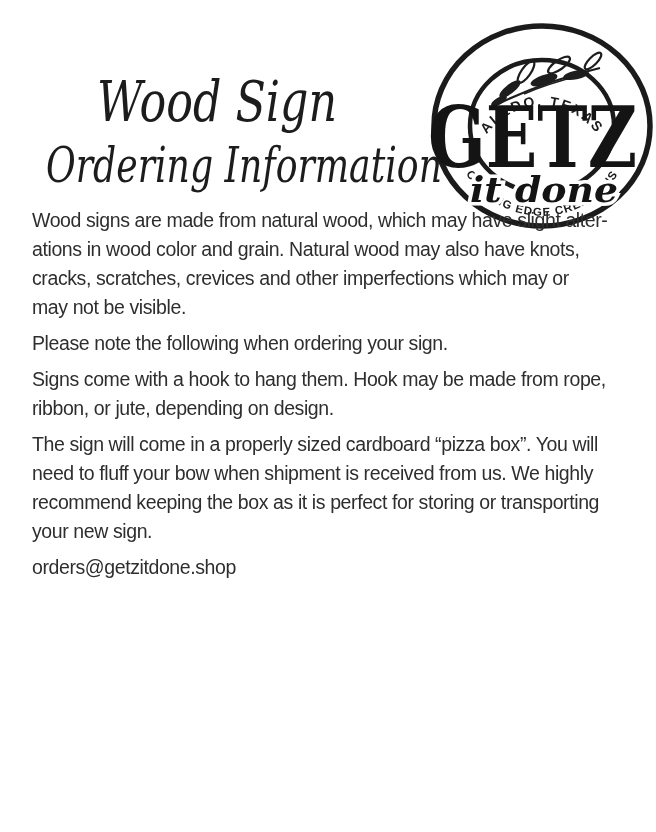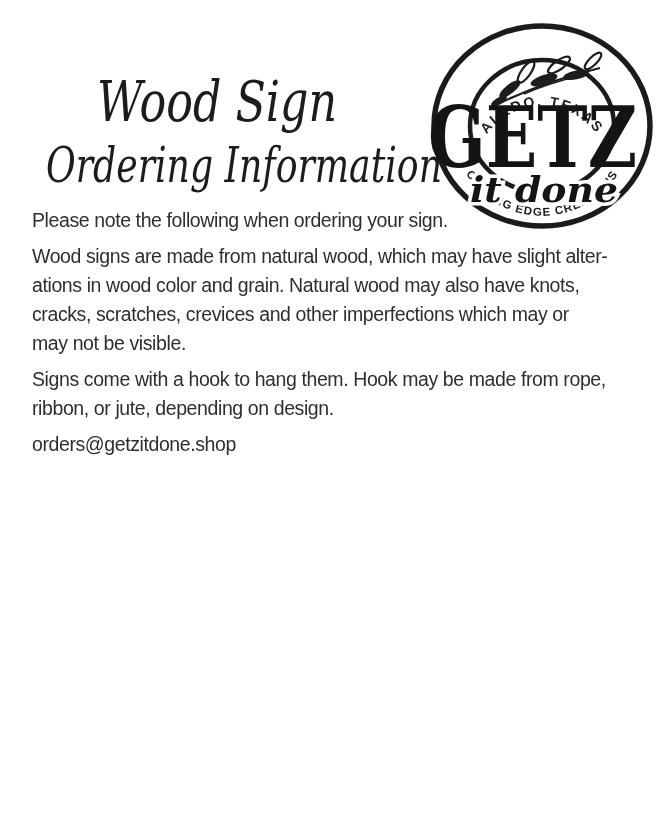--- a/index.html
+++ b/index.html
@@ -94,21 +94,25 @@
     <ellipse cx="167" cy="41" rx="11" ry="4" transform="rotate(-45 167 41)"></ellipse>
     <ellipse cx="73" cy="81" rx="9" ry="3.4" fill="#1d1d1d" stroke="none" transform="rotate(-30 73 81)"></ellipse>
   </g>
 
   <text class="logo-getz" x="106.5" y="147" font-size="85" text-anchor="middle" textLength="209" lengthAdjust="spacingAndGlyphs">GETZ</text>
 
   <text class="logo-itdone" x="118" y="182" font-size="36" text-anchor="middle" textLength="148" lengthAdjust="spacingAndGlyphs">it done</text>
 </svg>
 
 <div class="content">
-  <p>Please note the following when ordering your sign.</p>
   <p>Wood signs are made from natural wood, which may have slight alter-
 ations in wood color and grain. Natural wood may also have knots,
 cracks, scratches, crevices and other imperfections which may or
 may not be visible.</p>
+  <p>Please note the following when ordering your sign.</p>
   <p>Signs come with a hook to hang them. Hook may be made from rope,
 ribbon, or jute, depending on design.</p>
+  <p>The sign will come in a properly sized cardboard “pizza box”. You will
+need to fluff your bow when shipment is received from us. We highly
+recommend keeping the box as it is perfect for storing or transporting
+your new sign.</p>
   <p class="email">orders@getzitdone.shop</p>
 </div>
 
 </body></html>

